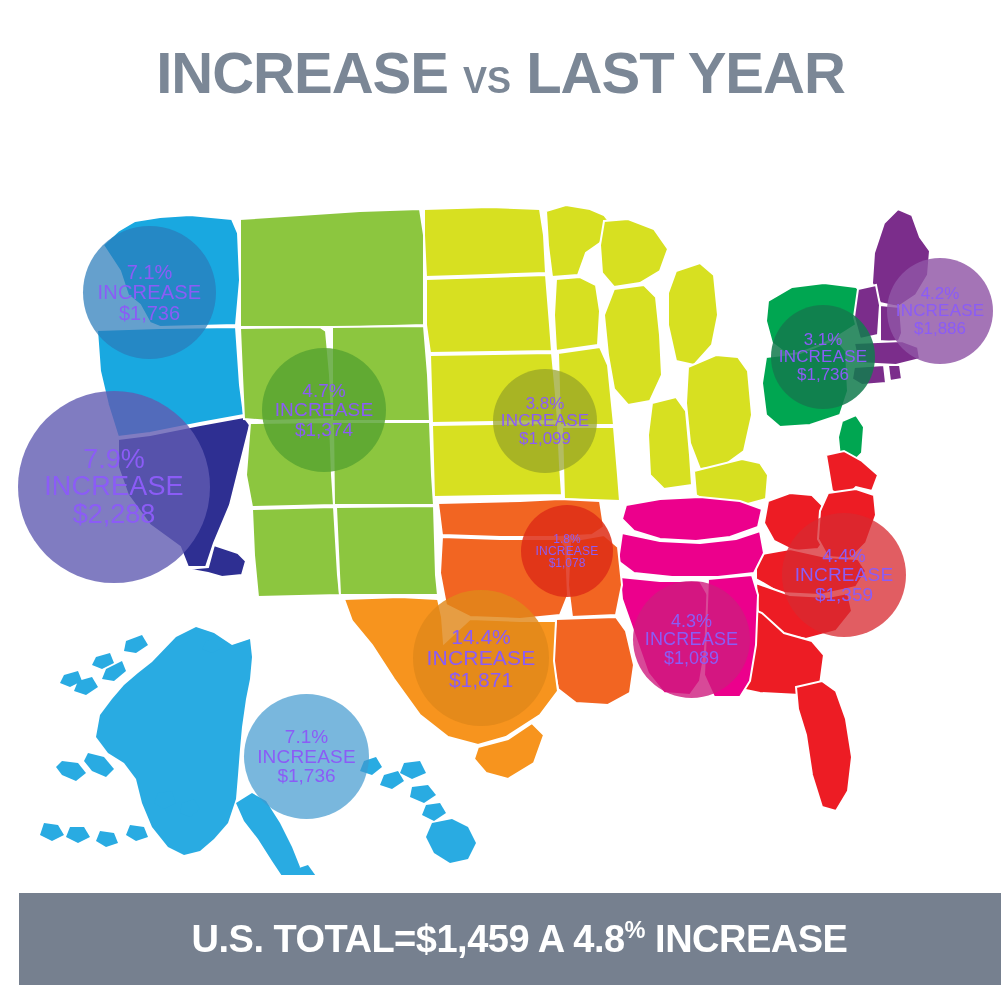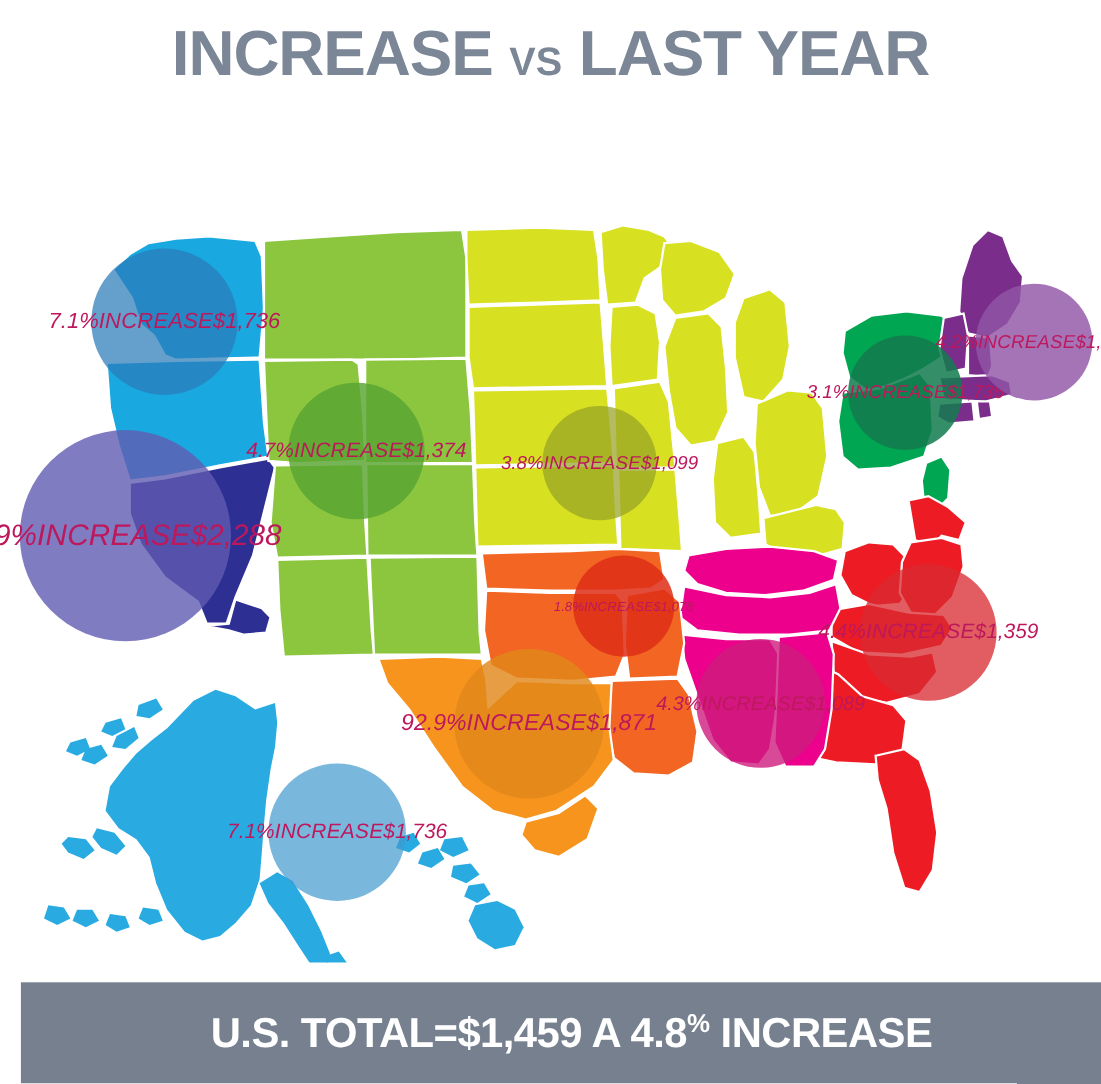--- a/index.html
+++ b/index.html
@@ -8,47 +8,46 @@
     background:#ffffff;
     font-family:"Liberation Sans",sans-serif;
     overflow:hidden;
     position:relative;
   }
   #infographic{position:relative;width:1001px;height:985px;background:#fff;}
 
   
   .header{position:absolute;left:0;top:0;width:1001px;text-align:center;}
   .title{
-    margin:0;padding-top:20px;
+    margin:0;padding-top:44px;
     font-size:58px;font-weight:bold;letter-spacing:-1px;
     color:#7b8796;line-height:1.0;
     white-space:nowrap;
   }
   .title .vs{font-size:36px;font-weight:bold;letter-spacing:0px;}
   .subtitle{
     margin:0;padding-top:8px;
     font-size:26px;font-weight:300;
     color:#a8b1bc;letter-spacing:0px;
   }
 
   
   .mapwrap{position:absolute;left:0;top:175px;width:1001px;height:700px;}
   svg.usmap{display:block;width:1001px;height:700px;}
 
   
   .bubble{
     position:absolute;
     border-radius:50%;
-    display:flex;flex-direction:row;
+    display:flex;flex-direction:column;
     align-items:center;justify-content:center;
-    color:#be185d;
+    color:#8b5cf6;
     text-align:center;
     line-height:1.02;
     pointer-events:auto;
-    font-style:italic;
   }
   .bubble .pct{font-weight:400;}
   .bubble .inc{font-weight:400;letter-spacing:0.2px;}
   .bubble .amt{font-weight:400;}
 
   
   .banner{
     position:absolute;left:0;top:893px;width:1001px;height:92px;
     background:#76808f;
     display:flex;align-items:center;justify-content:center;margin-left:19px;
@@ -231,21 +230,21 @@
     <span class="amt">$1,089</span>
   </div>
 
   <div class="bubble" style="left:521px;top:505px;width:92px;height:92px;background:rgba(222,46,23,0.86);font-size:12px;">
     <span class="pct">1.8%</span>
     <span class="inc">INCREASE</span>
     <span class="amt">$1,078</span>
   </div>
 
   <div class="bubble" style="left:413px;top:590px;width:136px;height:136px;background:rgba(224,136,26,0.82);font-size:21px;">
-    <span class="pct">92.9%</span>
+    <span class="pct">14.4%</span>
     <span class="inc">INCREASE</span>
     <span class="amt">$1,871</span>
   </div>
 
   <div class="bubble" style="left:244px;top:694px;width:125px;height:125px;background:rgba(64,152,206,0.70);font-size:19px;">
     <span class="pct">7.1%</span>
     <span class="inc">INCREASE</span>
     <span class="amt">$1,736</span>
   </div>
 

